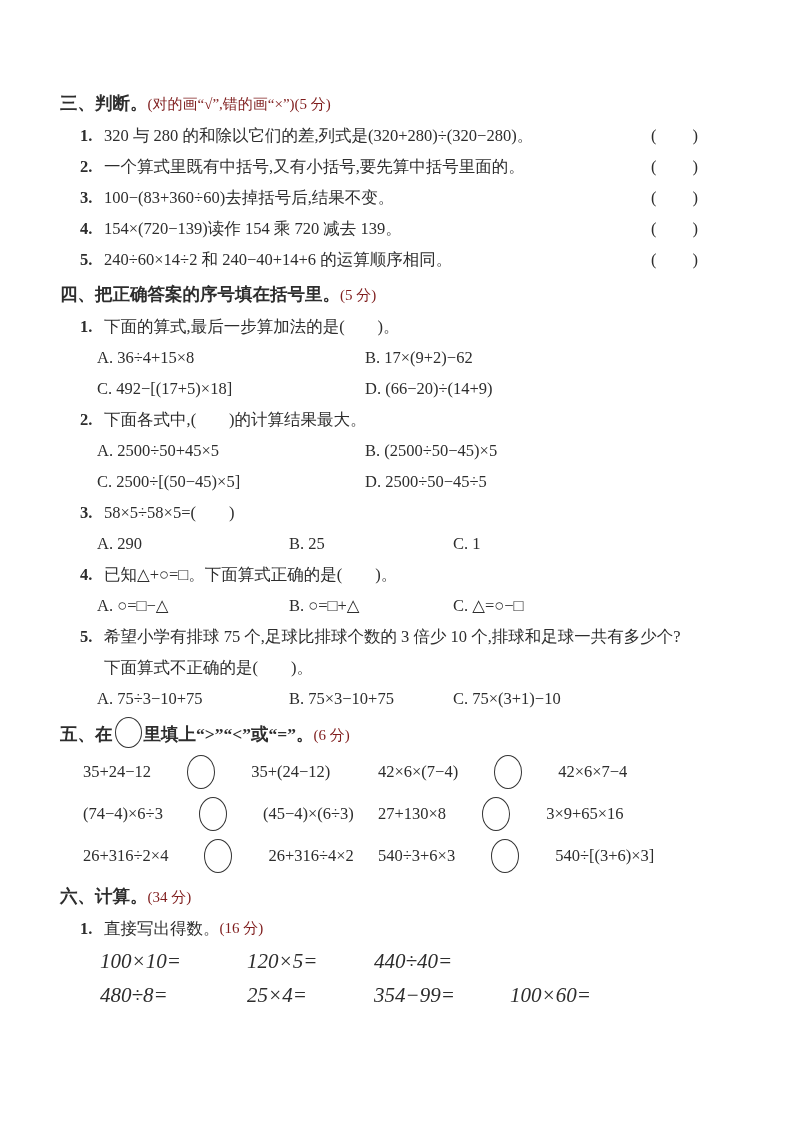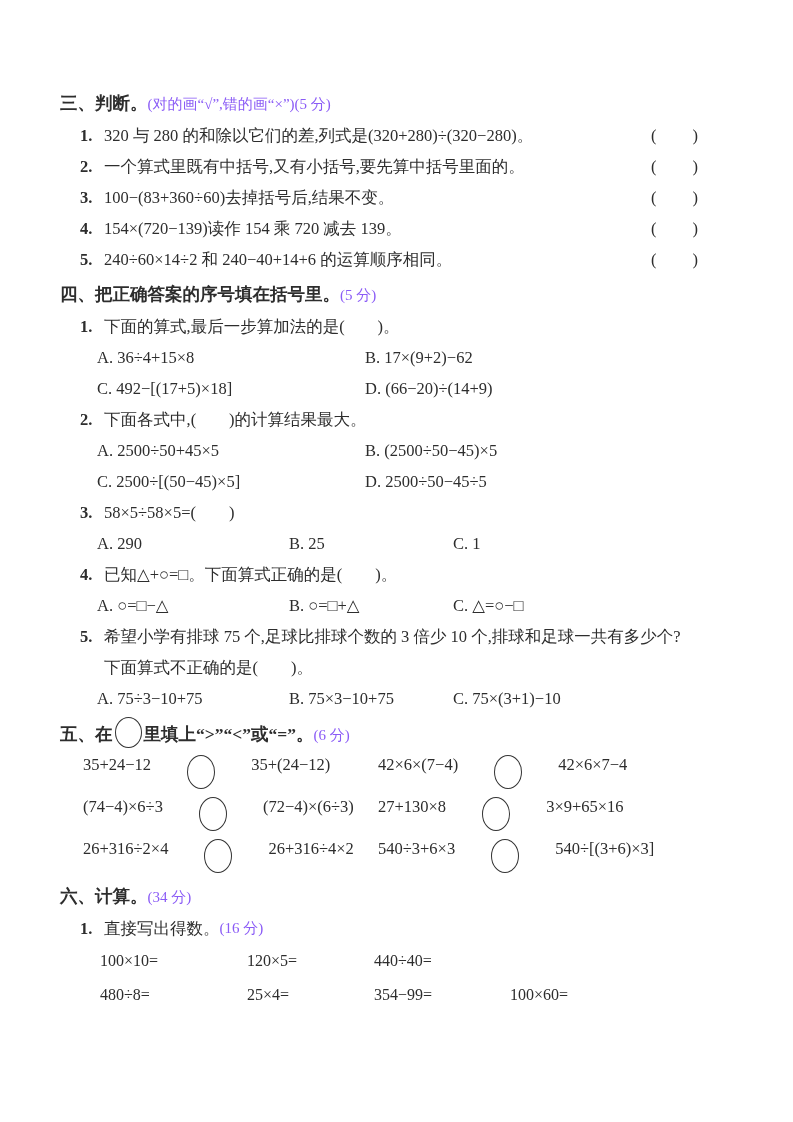--- a/index.html
+++ b/index.html
@@ -7,44 +7,44 @@
     width:793px;height:1122px;
     background:#ffffff;
     font-family:"Liberation Serif","DejaVu Serif",serif;
     color:#2d2d2d;
     overflow:hidden;
   }
   .page{padding:84px 94px 0 60px;}
   
   .head{line-height:32px;font-size:17.5px;margin-top:3px;}
   .bold{font-weight:bold;}
-  .kai{font-size:15px;color:#8b5cf6;}
+  .kai{font-size:15px;color:#7f1d1d;}
   
   .jrow{display:flex;line-height:31px;font-size:16.5px;align-items:baseline;}
   .inum{font-weight:bold;flex:none;width:24px;margin-left:20px;}
   .jtext{flex:1;}
   .ablank{flex:none;margin-left:6px;letter-spacing:1px;}
   
   .cstem{display:flex;line-height:31px;font-size:16.5px;}
   .ctext{flex:1;}
   .opts{display:grid;line-height:31px;font-size:16.5px;margin-left:37px;}
   .opts2{grid-template-columns:268px 1fr;}
   .opts3{grid-template-columns:192px 164px 1fr;}
   
   .hd-circle{display:inline-block;width:25px;height:29px;border:1.6px solid #333;
     border-radius:50%;vertical-align:-8px;margin:0 2px;}
   .cmp-row{display:grid;grid-template-columns:295px 1fr;padding-left:23px;
     height:42px;align-items:center;font-size:16.5px;}
-  .cmp-cell{display:flex;gap:32px;}
+  .cmp-cell{display:flex;align-items:center;gap:32px;}
   .circle{flex:none;width:26px;height:32px;border:1.6px solid #333;
     border-radius:50%;margin:0 4px;}
   
   .sub{display:flex;line-height:31px;font-size:16.5px;}
   .calc-row{display:grid;grid-template-columns:147px 127px 136px 1fr;
-    padding-left:40px;line-height:34px;font-size:16px;}
+    padding-left:40px;line-height:34px;font-size:21px;font-style:italic;}
   .pagenum{text-align:center;margin-top:20px;font-size:15px;letter-spacing:2px;color:#333;}
 </style>
 </head>
 <body>
 
 <main class="page">
 
   <section>
     <div class="head">
       <span class="bold">三、判断。</span><span class="kai">(对的画“√”,错的画“×”)(5 分)</span>
@@ -159,21 +159,21 @@
         <span>42×6×(7−4)</span>
         <span class="circle"></span>
         <span>42×6×7−4</span>
       </div>
     </div>
 
     <div class="cmp-row">
       <div class="cmp-cell">
         <span>(74−4)×6÷3</span>
         <span class="circle"></span>
-        <span>(72−4)×(6÷3)</span>
+        <span>(45−4)×(6÷3)</span>
       </div>
       <div class="cmp-cell">
         <span>27+130×8</span>
         <span class="circle"></span>
         <span>3×9+65×16</span>
       </div>
     </div>
 
     <div class="cmp-row">
       <div class="cmp-cell">

